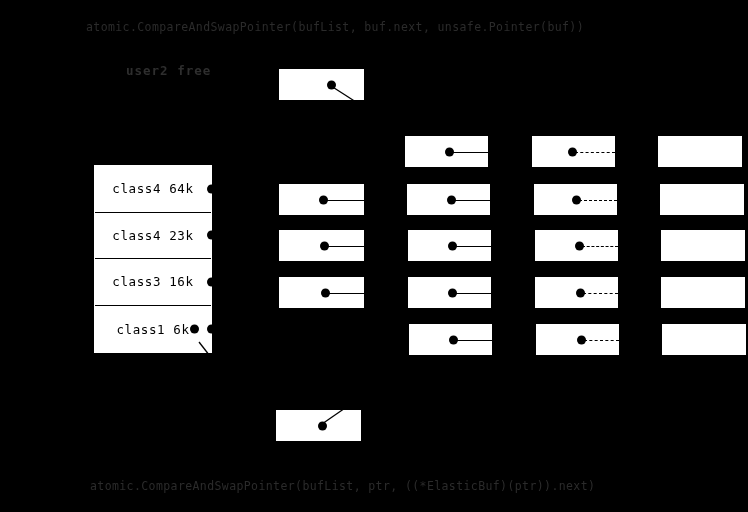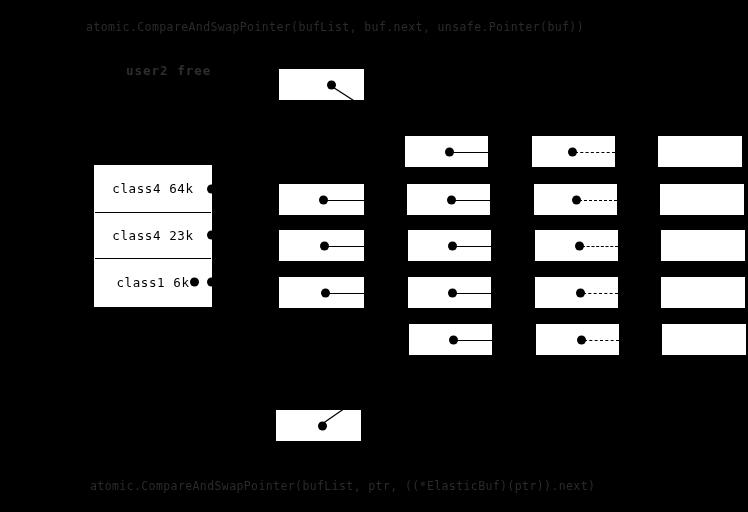--- a/index.html
+++ b/index.html
@@ -148,20 +148,24 @@
   <div id="class-column">
       <div class="class-cell">
         <span class="class-label">class4 64k</span>
         <span class="head-dot"></span>
       </div>
       <div class="class-cell">
         <span class="class-label">class4 23k</span>
         <span class="head-dot"></span>
       </div>
       <div class="class-cell">
+        <span class="class-label">class3 16k</span>
+        <span class="head-dot"></span>
+      </div>
+      <div class="class-cell">
         <span class="class-label">class1 6k</span>
         <span class="inner-dot"></span>
         <span class="head-dot"></span>
       </div>
     </div>
 
   <div id="node-layer">
       <div class="node-box" style="left: 405px; top: 136px; width: 83px;">
         <span class="node-dot" style="left: 40px;"></span>
         <span class="node-link" style="left: 47px; width: 36px;"></span>

